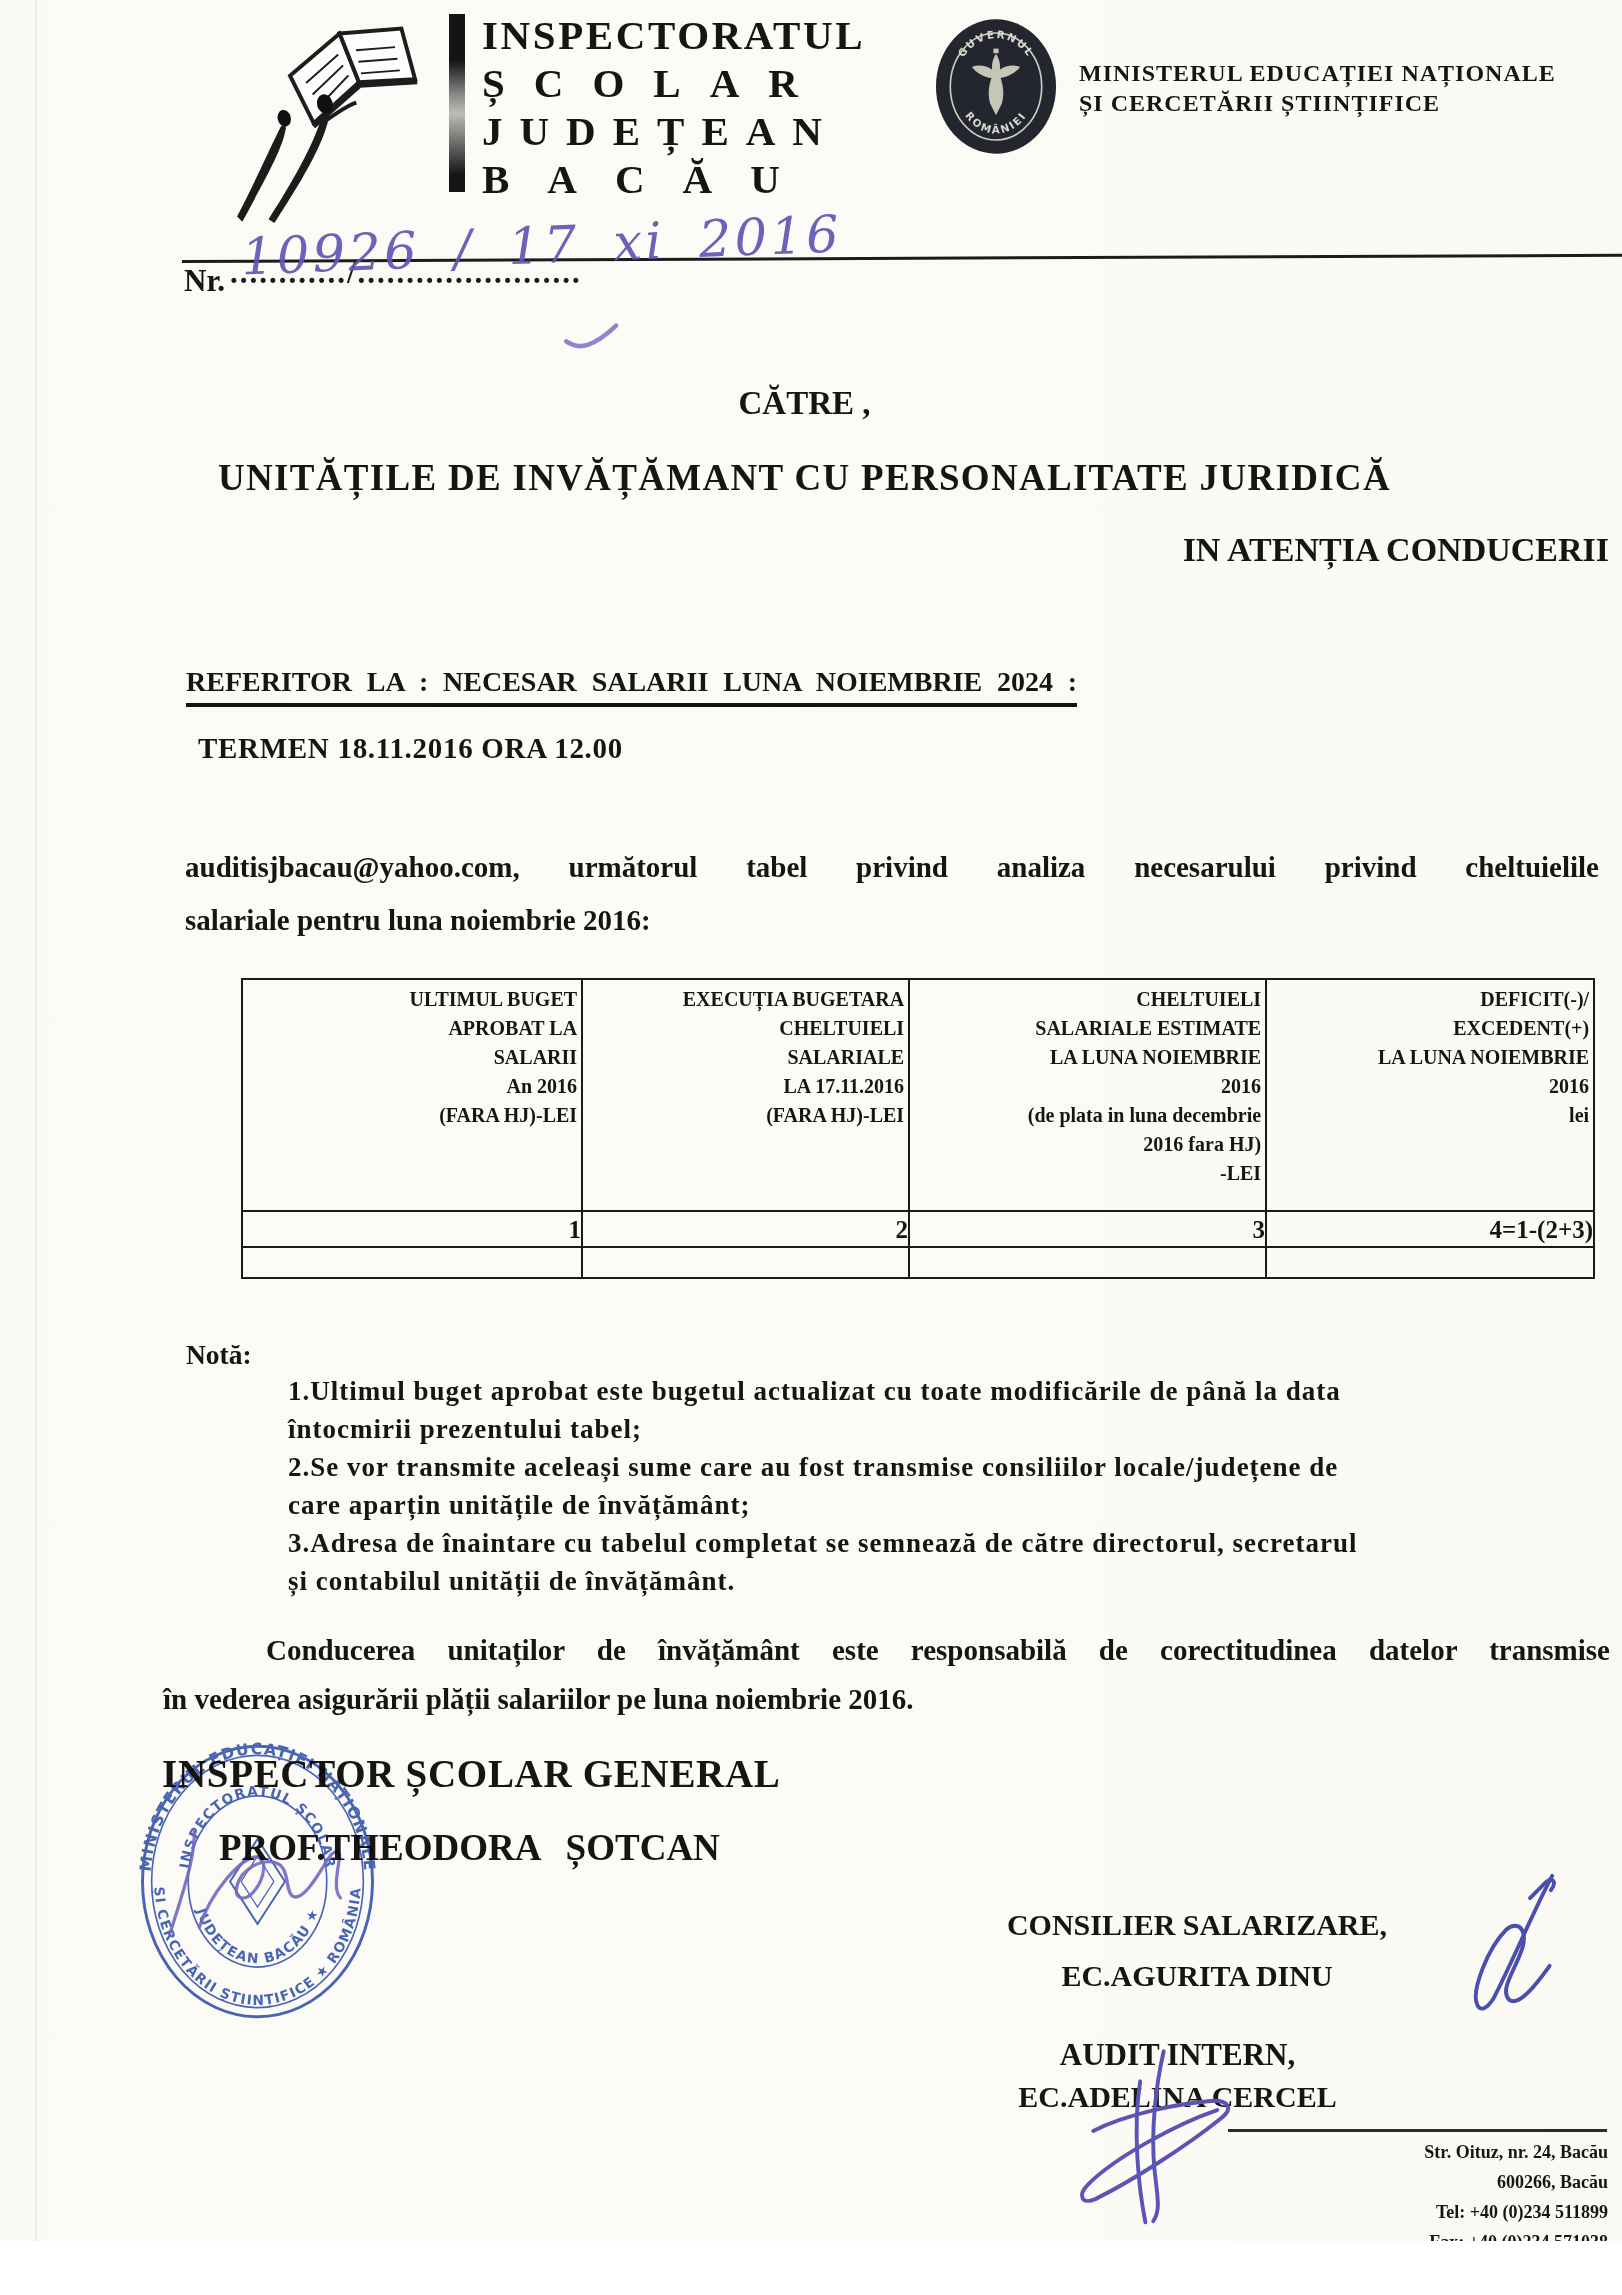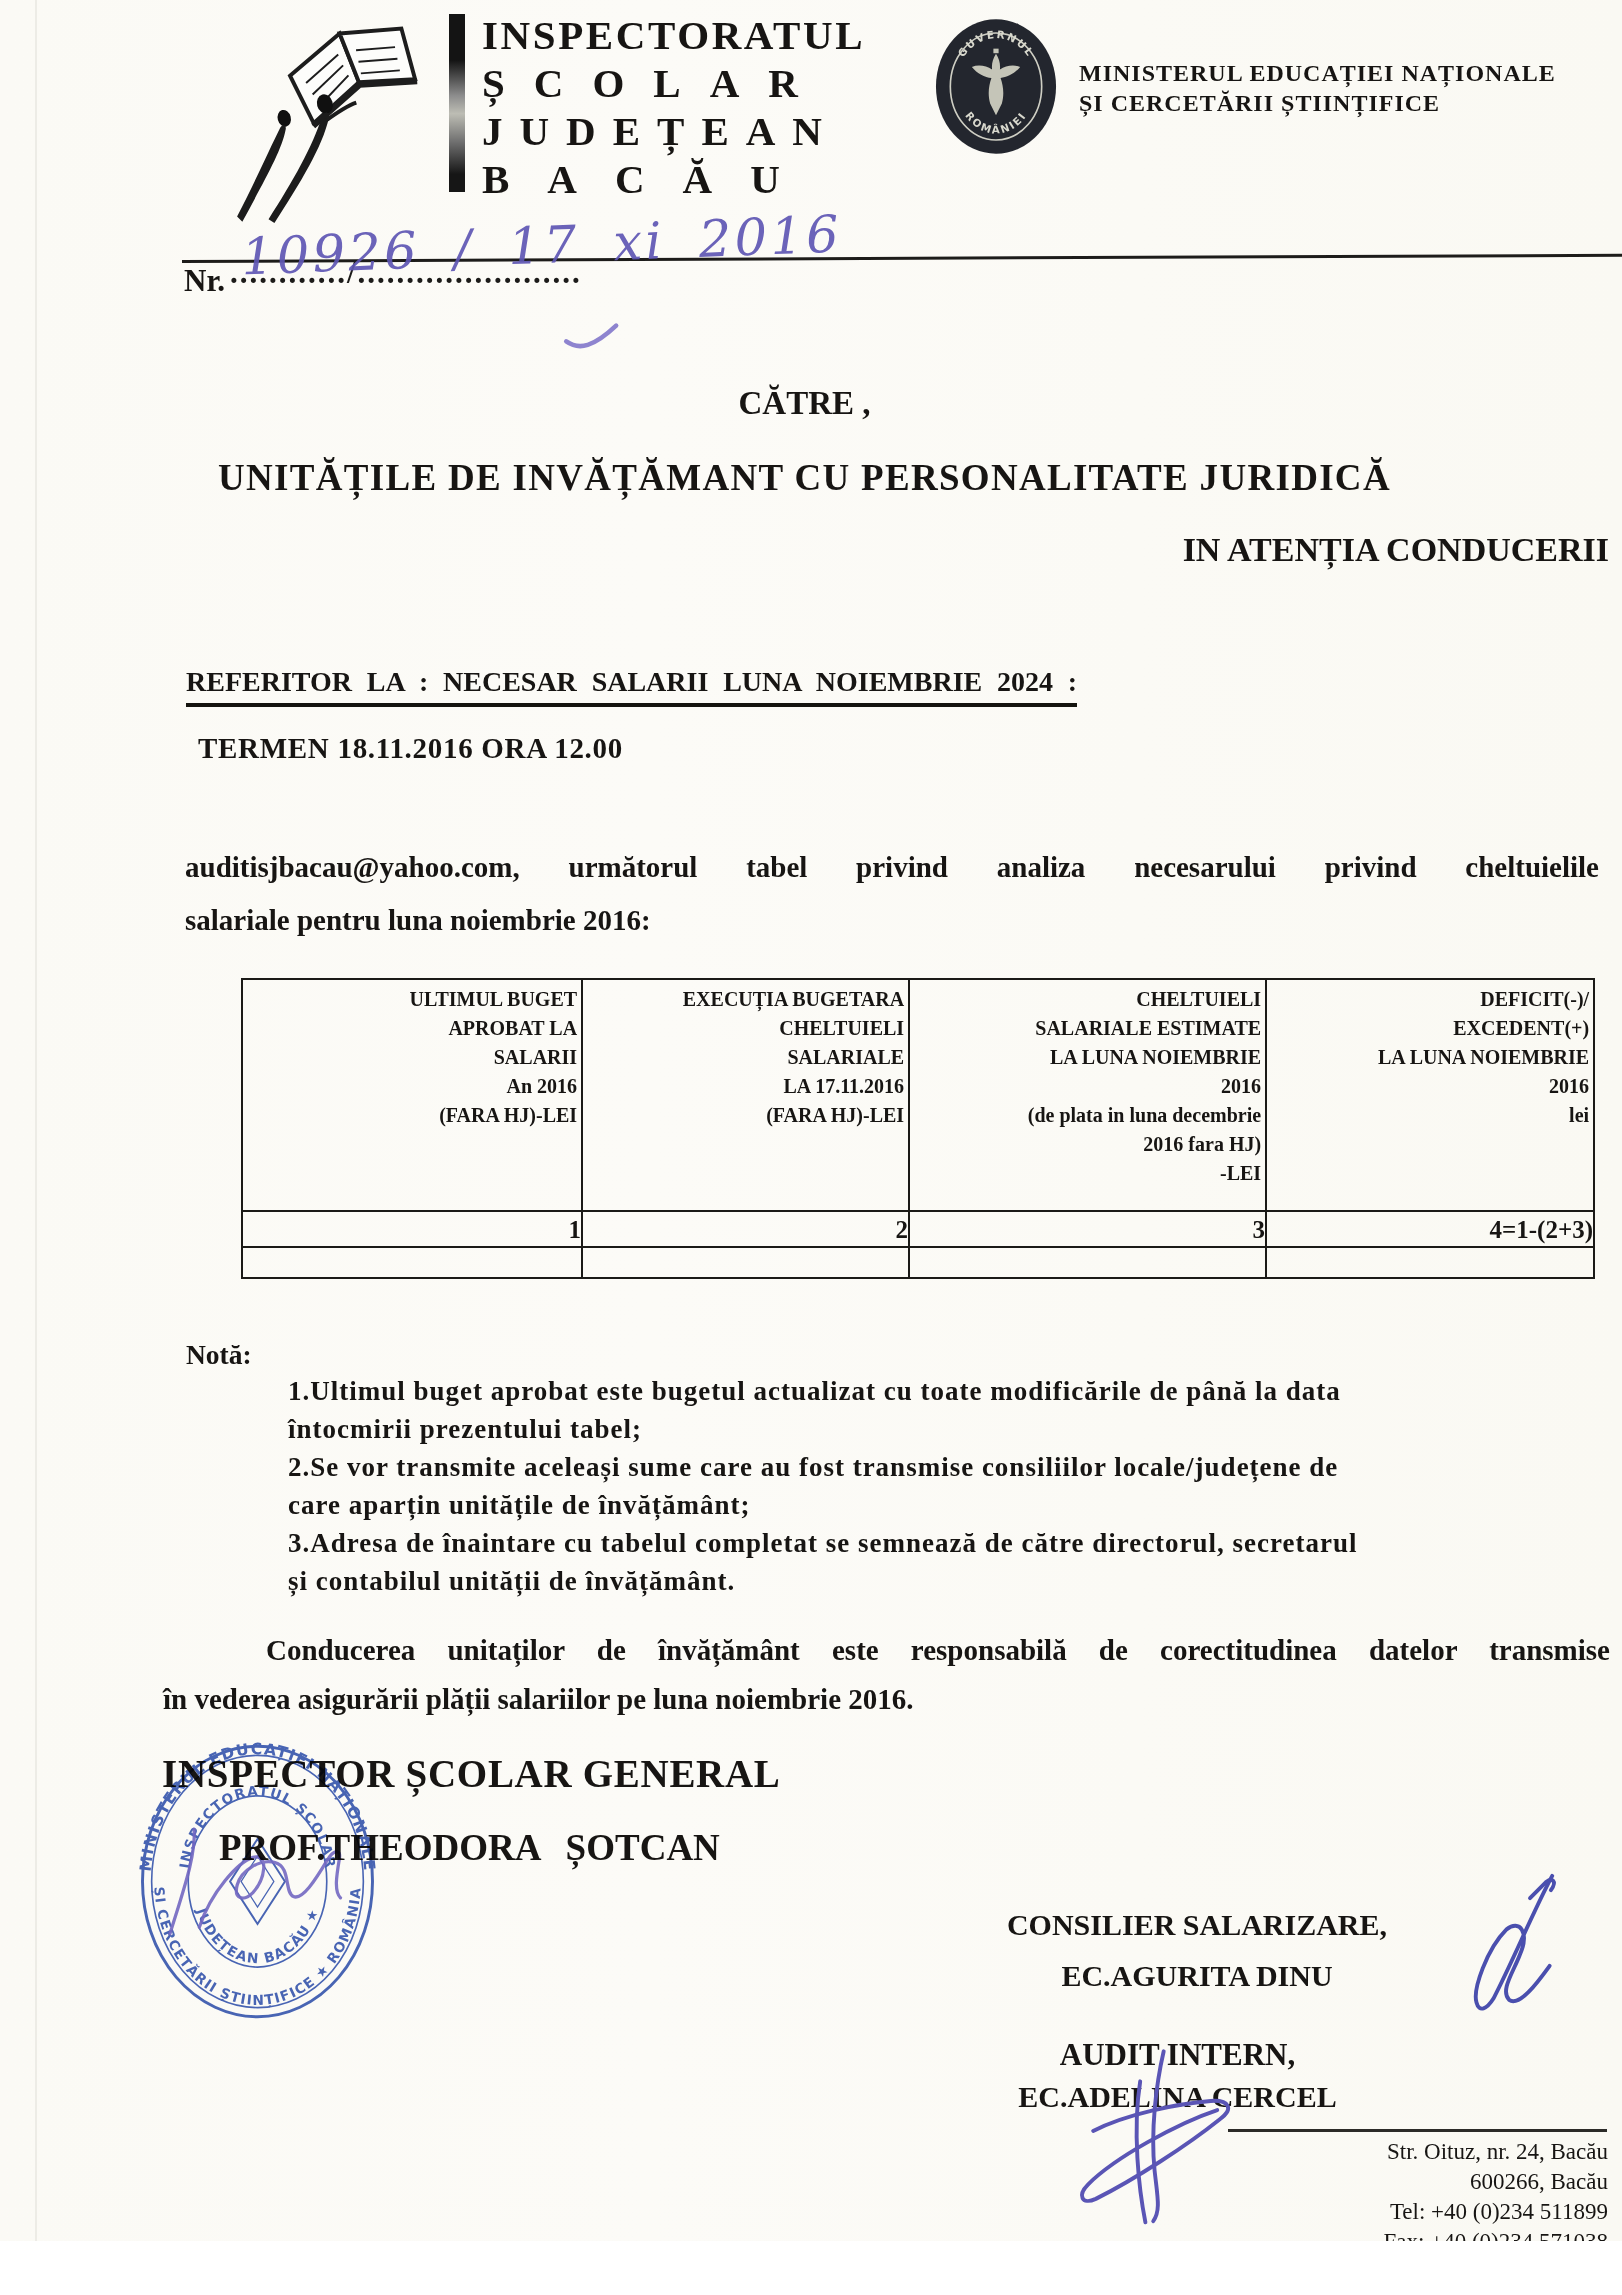--- a/index.html
+++ b/index.html
@@ -66,21 +66,21 @@
   .cons-block{left:968px;top:1908px;width:458px;text-align:center;font-weight:700;white-space:nowrap;}
   .cons-block .t{font-size:30px;}
   .cons-block .n{font-size:30px;margin-top:17px;}
   .audit-block{left:955px;top:2027px;width:445px;text-align:center;font-weight:700;white-space:nowrap;margin-top:10px;}
   .audit-block .t{font-size:31px;}
   .audit-block .n{font-size:30px;margin-top:6.5px;}
   .sig1{left:1453px;top:1869px;width:124px;height:156px;}
   .sig2{left:1054px;top:2046px;width:222px;height:183px;}
   
   .footrule{left:1228px;top:2129px;width:379px;height:2.6px;background:#2c2b28;}
-  .footer{left:1243px;top:2137px;width:365px;text-align:right;font-size:23px;font-weight:400;line-height:30px;white-space:nowrap;}
+  .footer{left:1243px;top:2137px;width:365px;text-align:right;font-size:18px;font-weight:700;line-height:30px;white-space:nowrap;}
   .whiteband{left:0;top:2241px;width:100%;height:55px;background:#ffffff;z-index:30;}
   svg text{font-family:"DejaVu Sans",sans-serif;}
 </style>
 </head>
 <body>
 
 <div class="page">
 
   <div class="abs scan-edge"></div>
 

